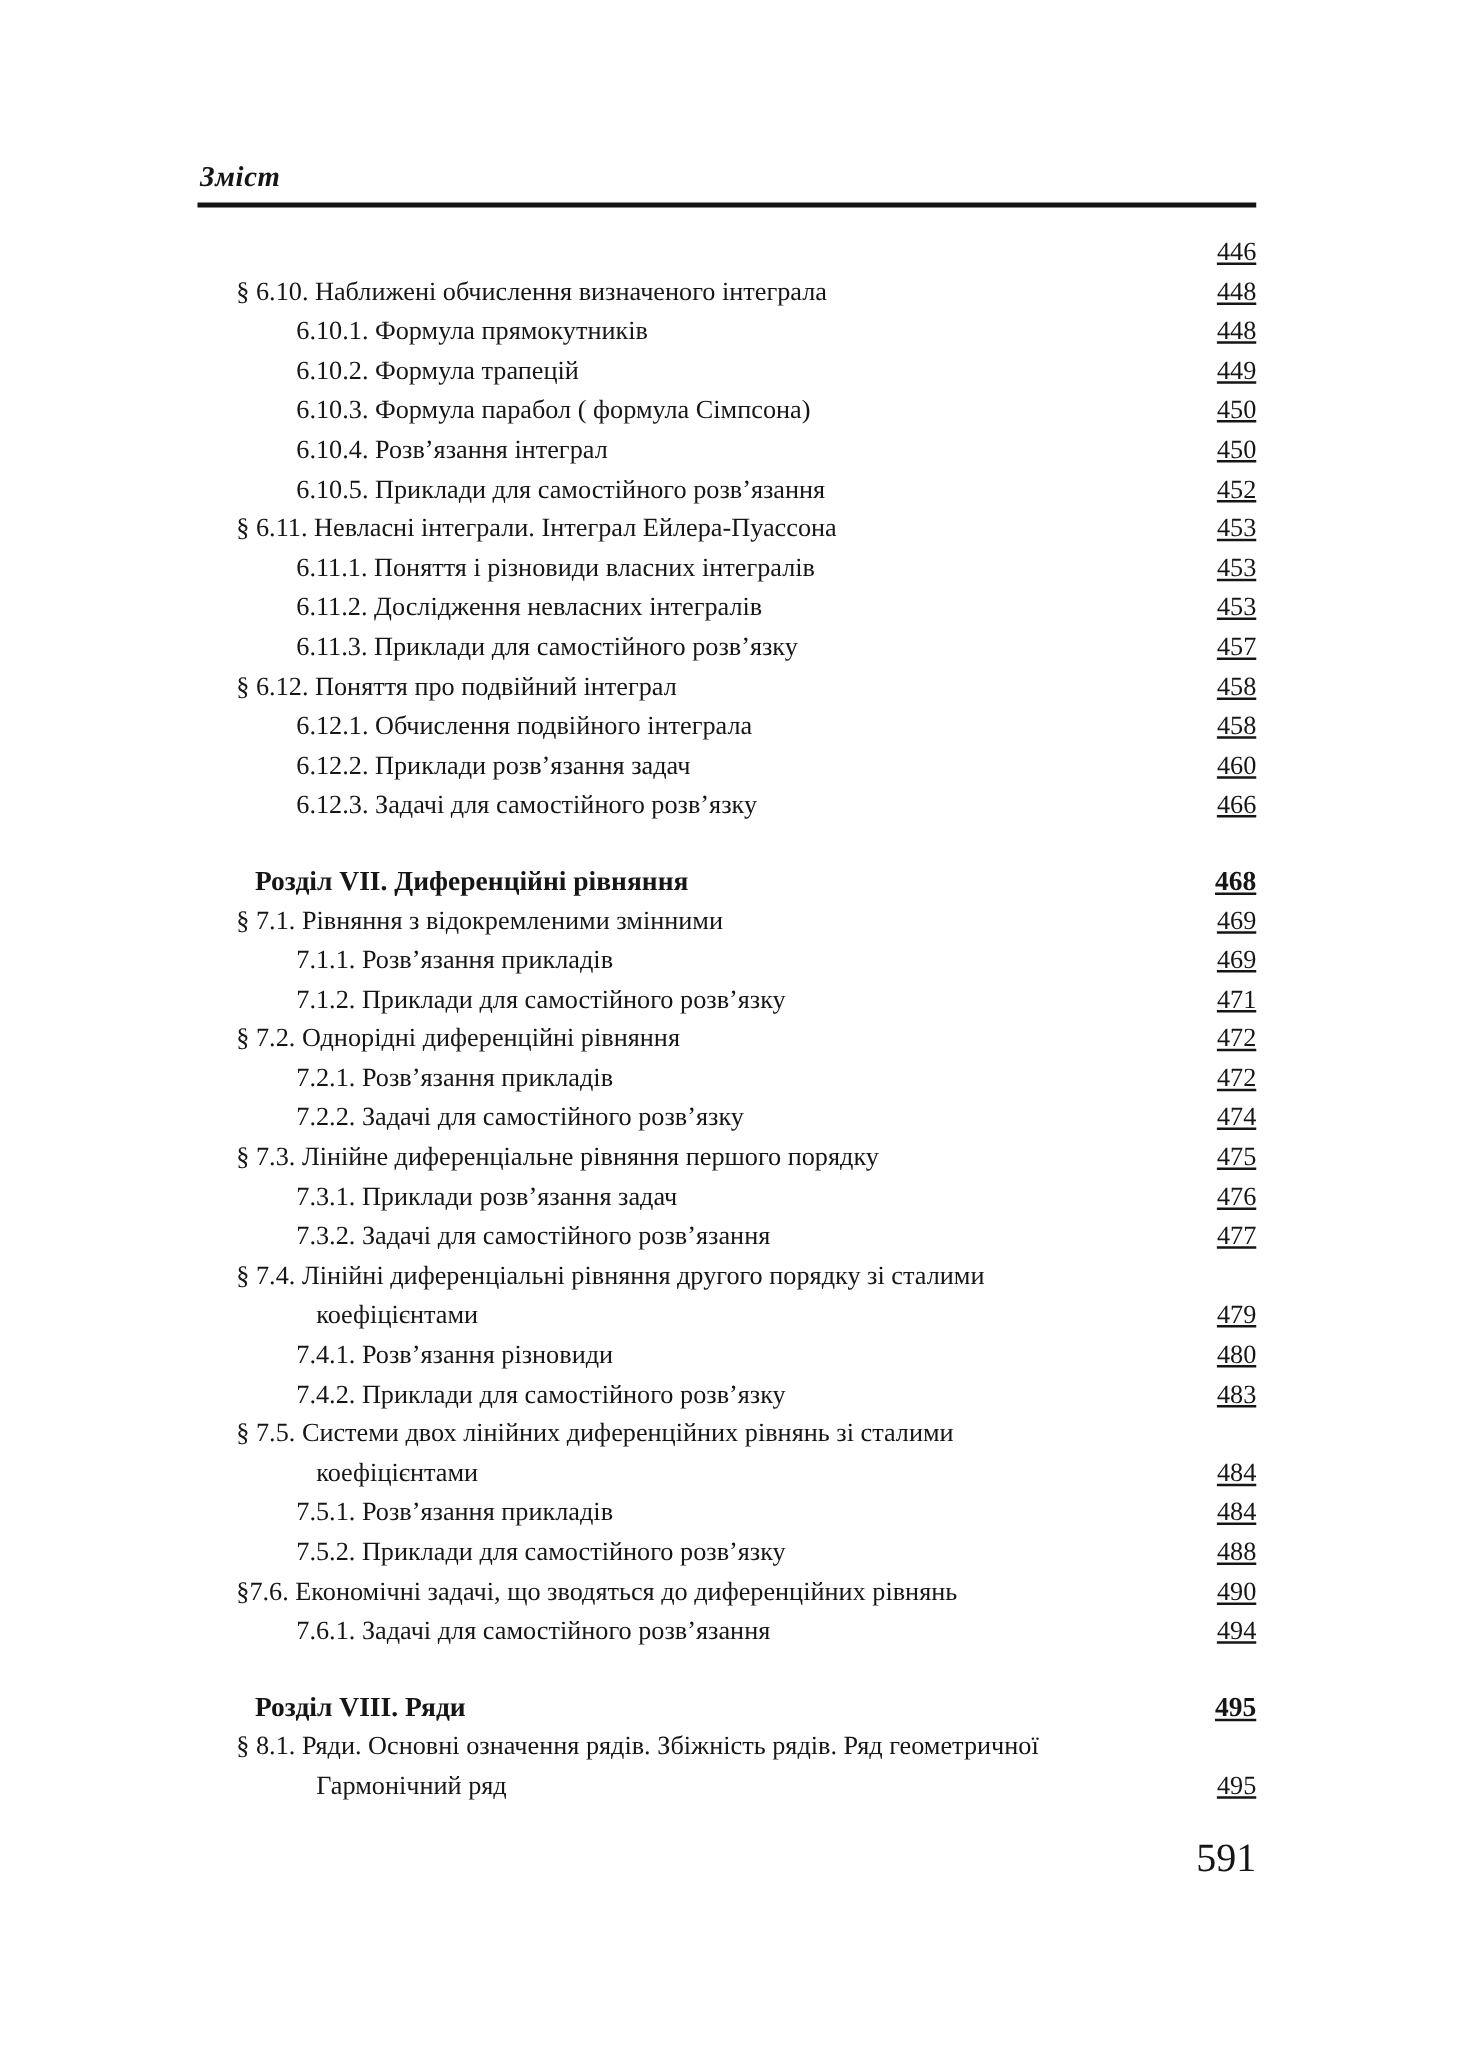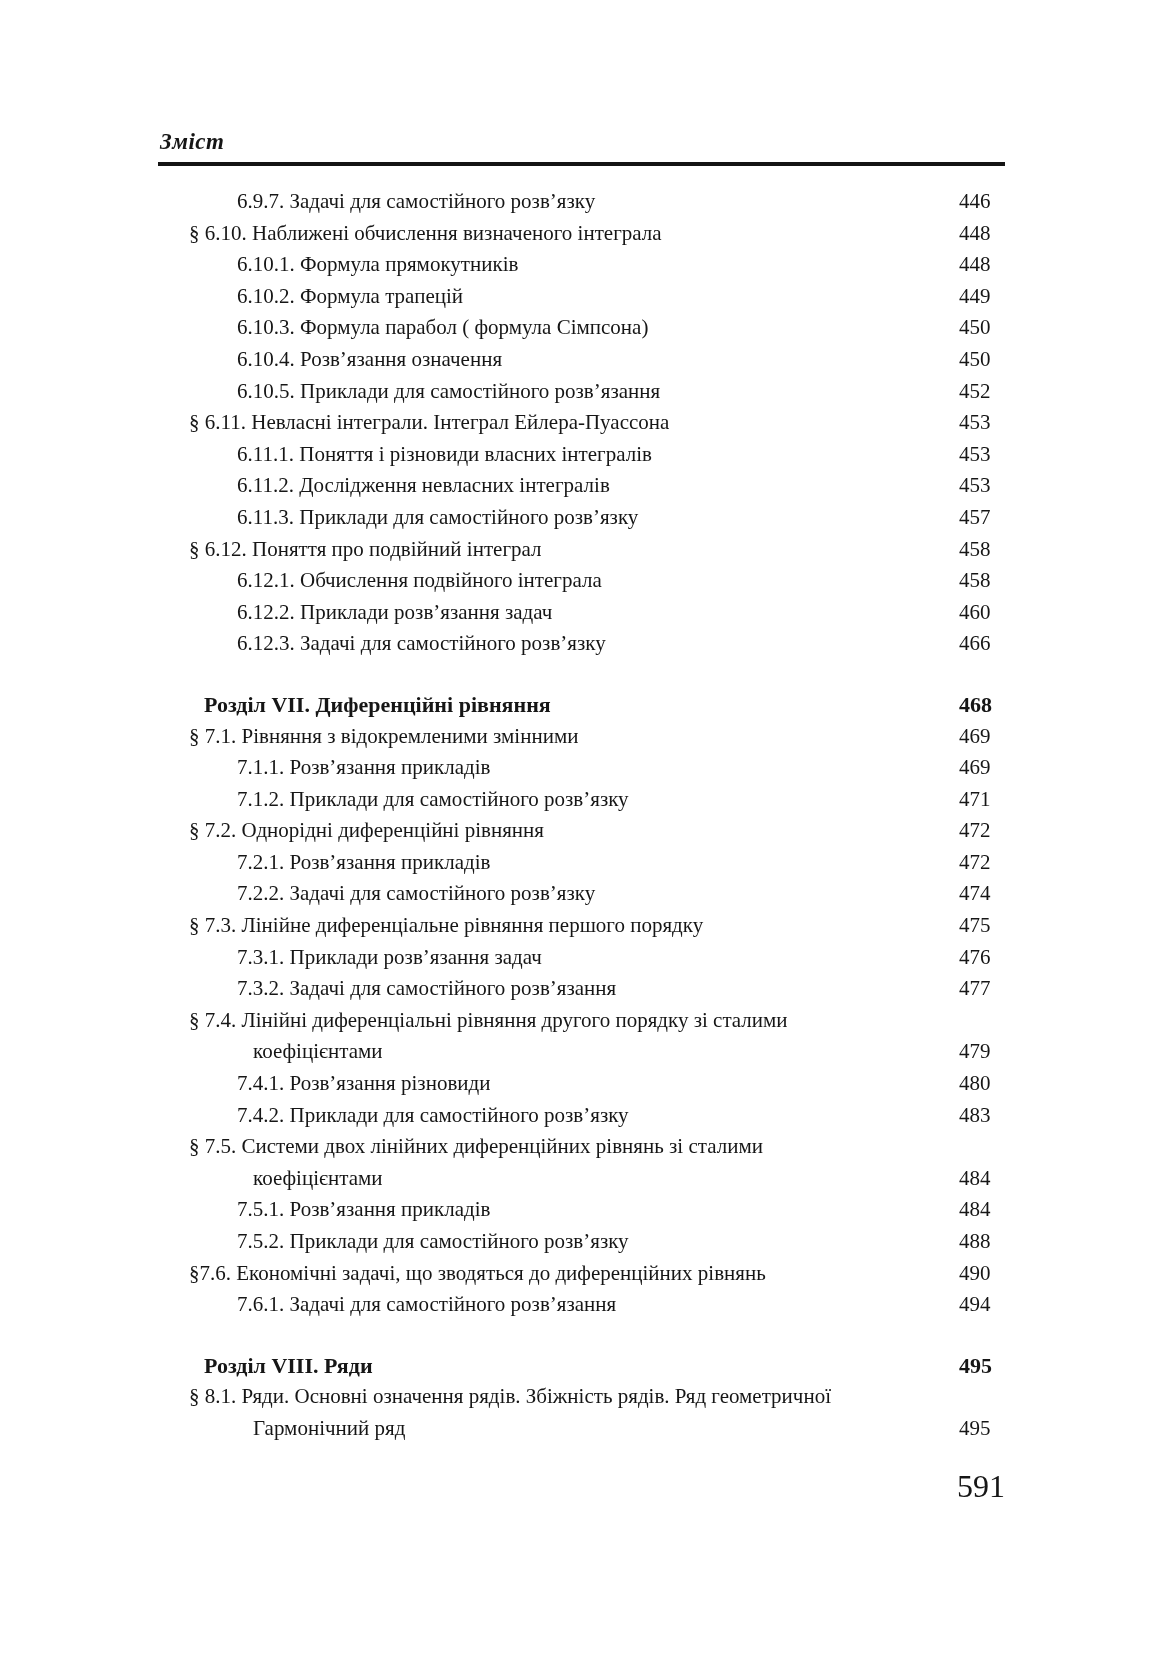--- a/index.html
+++ b/index.html
@@ -31,21 +31,21 @@
   }
   .toc{font-size:21px;line-height:31.6px;}
   .row{display:flex;align-items:baseline;white-space:nowrap;}
   .row .t{white-space:pre;}
   .dots{
     flex:1;
     margin:0 5px 0 6px;
     background:radial-gradient(circle,#3a3a3a 1.15px,transparent 1.5px) left bottom 6px / 6.8px 4px repeat-x;
     min-width:14px;
   }
-  .pg{min-width:46px;}
+  .pg{min-width:46px;text-align:right;text-decoration:underline;}
   .row.chap{font-weight:bold;font-size:22px;margin-left:46px;}
   .row.chap .dots{
     background:radial-gradient(circle,#111 1.55px,transparent 1.9px) left bottom 6px / 8.2px 5px repeat-x;
   }
   .row.sect{padding-left:31px;}
   .row.sub{padding-left:79px;}
   .row.cont{padding-left:95px;}
   .gap{height:29px;}
   .folio{
     position:absolute;
@@ -55,21 +55,20 @@
   }
 </style>
 </head>
 <body>
 
 <div class="content">
   <div class="running-head">Зміст</div>
   <div class="rule"></div>
   <div class="toc">
       <div class="row sub">
-        <span class="t">6.9.7. Задачі для самостійного розв’язку</span>
         <span class="dots"></span>
         <span class="pg">446</span>
       </div>
       <div class="row sect">
         <span class="t">§ 6.10. Наближені обчислення визначеного інтеграла</span>
         <span class="dots"></span>
         <span class="pg">448</span>
       </div>
       <div class="row sub">
         <span class="t">6.10.1. Формула прямокутників</span>
@@ -80,21 +79,21 @@
         <span class="t">6.10.2. Формула трапецій</span>
         <span class="dots"></span>
         <span class="pg">449</span>
       </div>
       <div class="row sub">
         <span class="t">6.10.3. Формула парабол ( формула Сімпсона)</span>
         <span class="dots"></span>
         <span class="pg">450</span>
       </div>
       <div class="row sub">
-        <span class="t">6.10.4. Розв’язання означення</span>
+        <span class="t">6.10.4. Розв’язання інтеграл</span>
         <span class="dots"></span>
         <span class="pg">450</span>
       </div>
       <div class="row sub">
         <span class="t">6.10.5. Приклади для самостійного розв’язання</span>
         <span class="dots"></span>
         <span class="pg">452</span>
       </div>
       <div class="row sect">
         <span class="t">§ 6.11. Невласні інтеграли. Інтеграл Ейлера-Пуассона</span>

